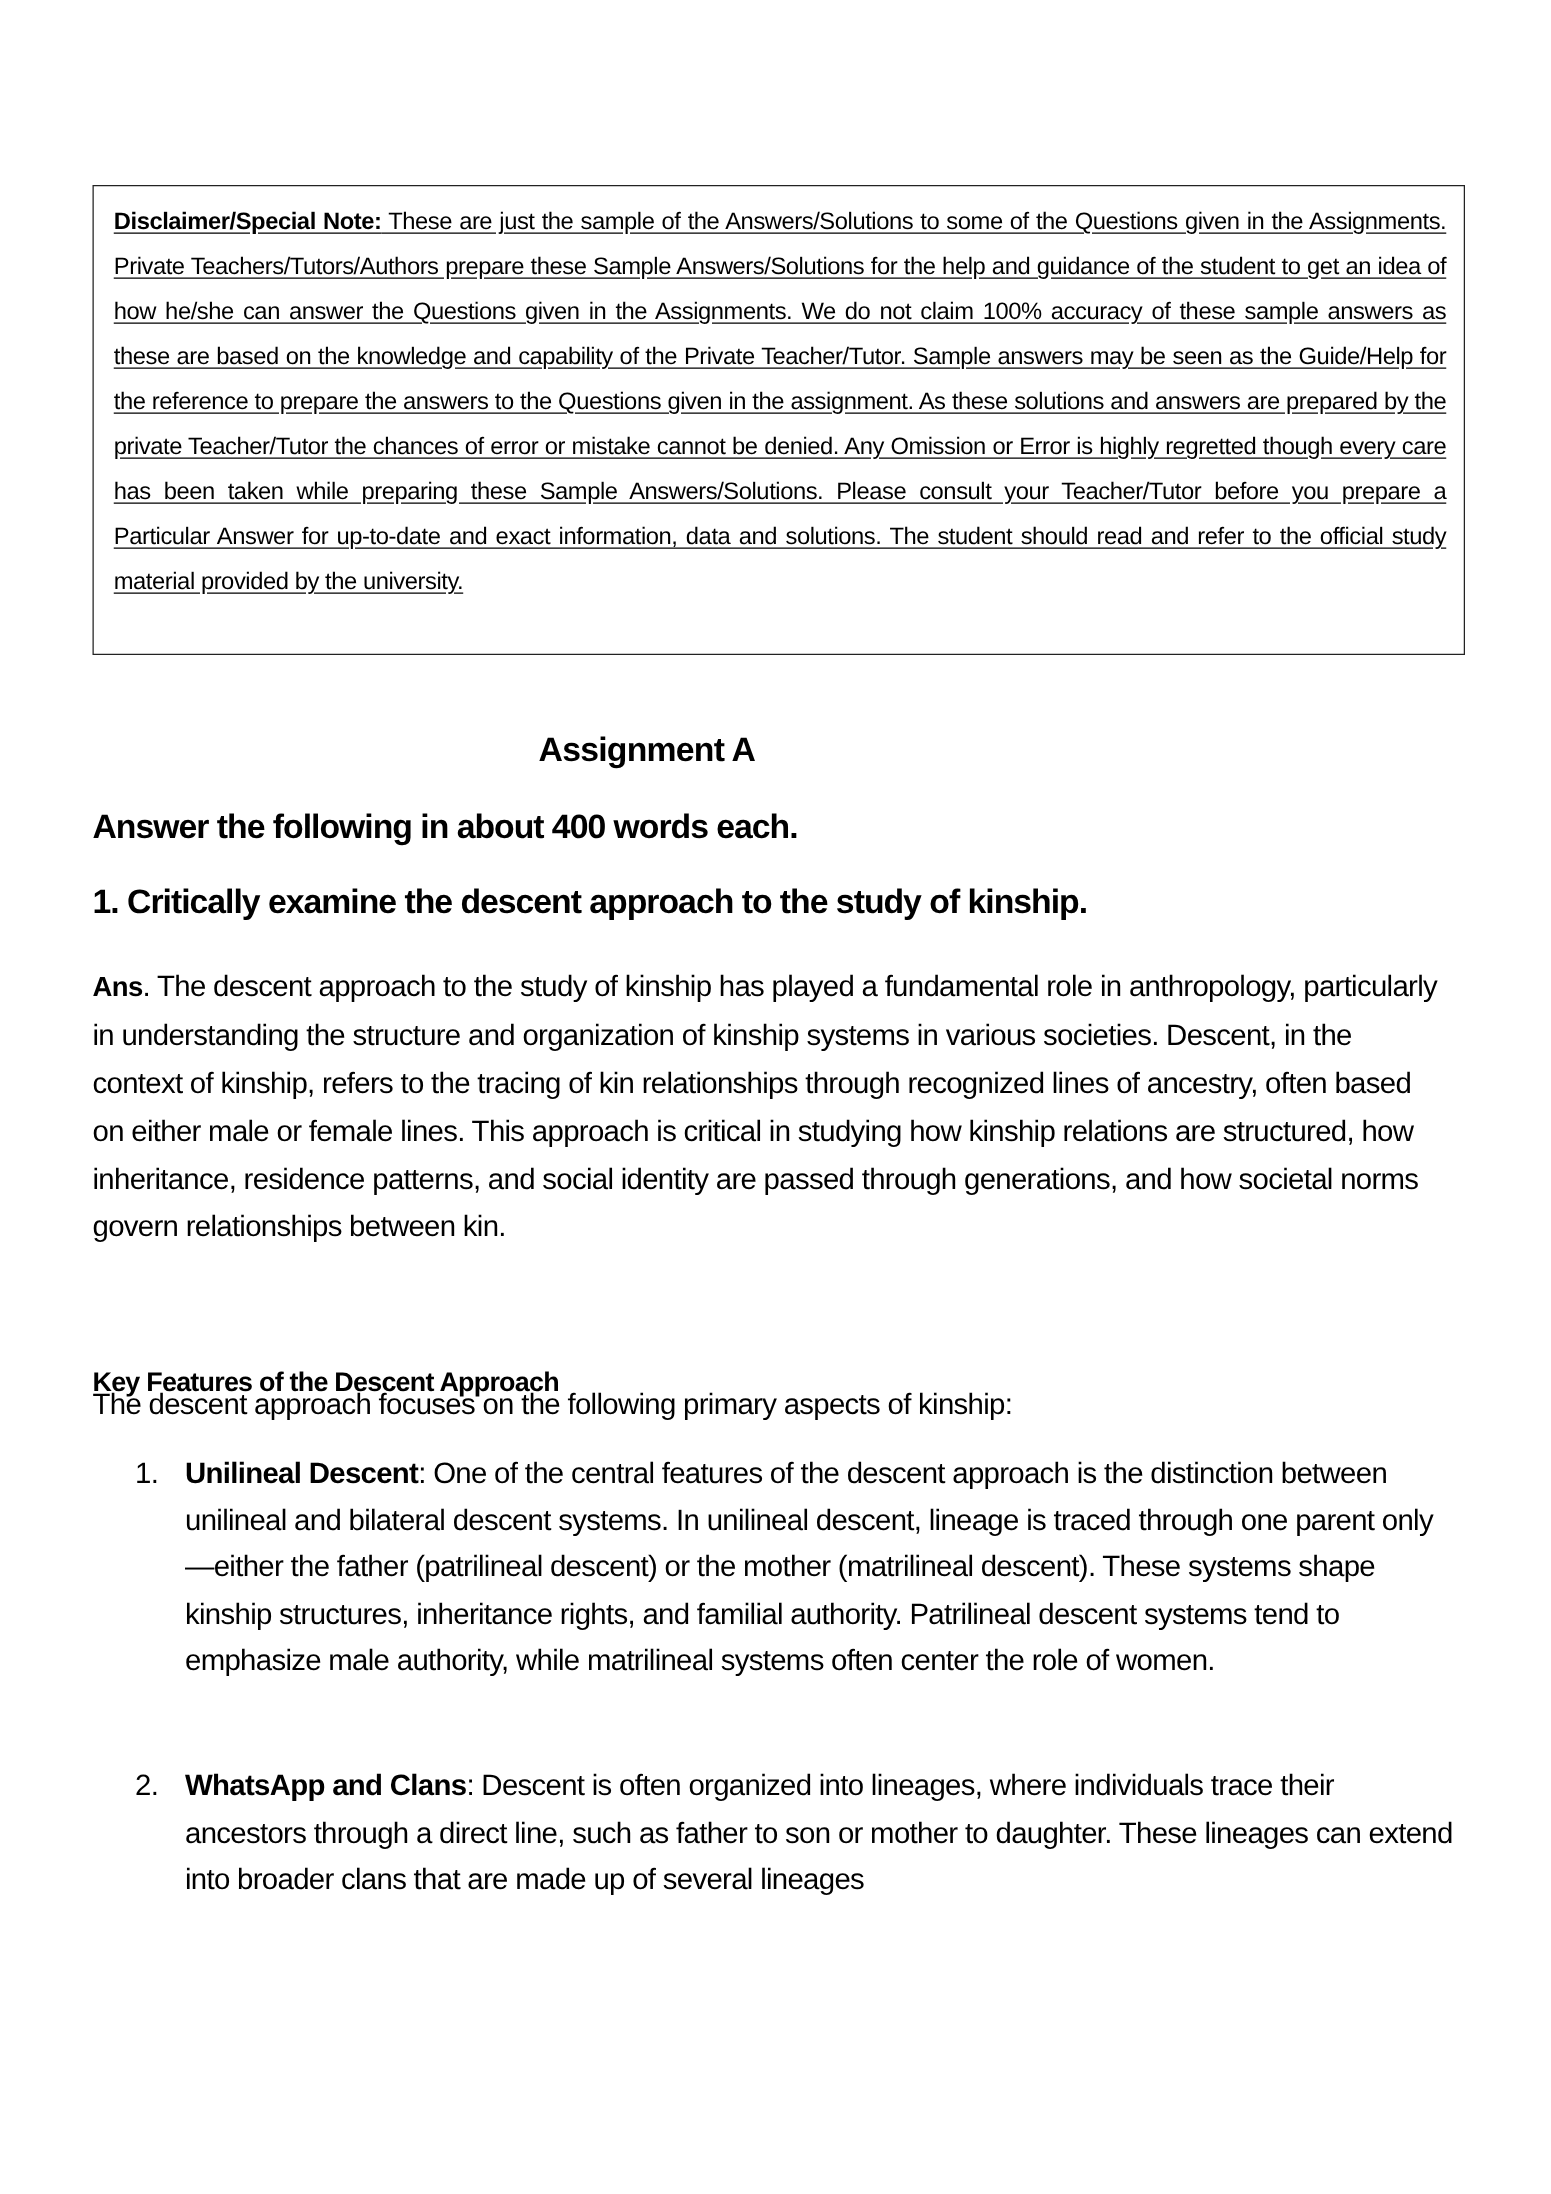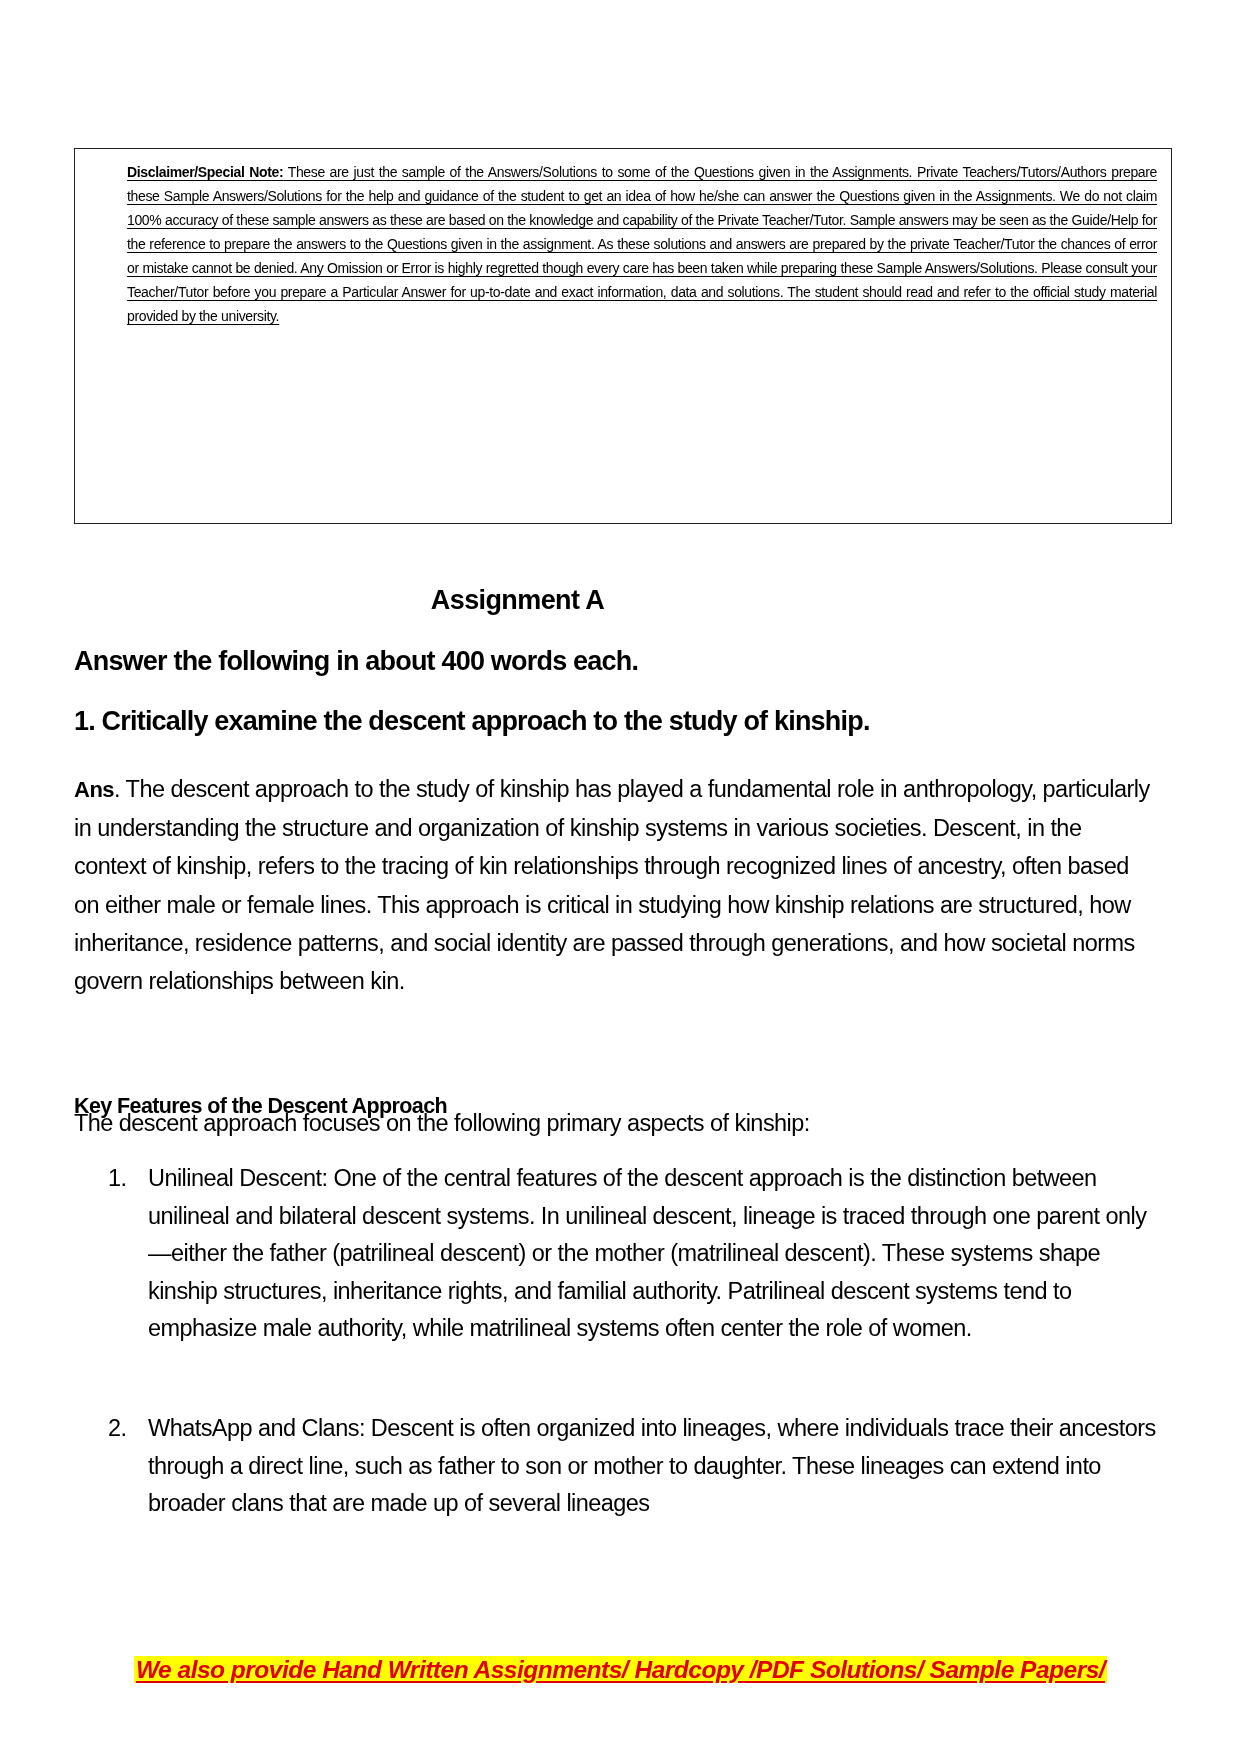--- a/index.html
+++ b/index.html
@@ -4,23 +4,23 @@
 <style>
   html, body { margin: 0; padding: 0; background: #ffffff; }
   body { width: 1241px; height: 1755px; position: relative; overflow: hidden;
          font-family: "Liberation Sans", "DejaVu Sans", sans-serif; color: #000; }
   .disclaimer-box {
     position: absolute; left: 74px; top: 148px; width: 1098px; height: 376px;
     border: 1.6px solid #222; box-sizing: border-box;
     padding: 11px 14px 0 16px;
   }
   .disclaimer-text {
-    font-size: 14px; line-height: 24px; text-align: justify;
+    font-size: 19px; line-height: 36px; text-align: justify;
     text-align-last: left; text-decoration: underline; text-underline-offset: 3px;
-    letter-spacing: -0.35px; word-spacing: 0px; margin-left: 36px;
+    letter-spacing: -0.35px; word-spacing: 0px;
   }
   .disclaimer-text b { font-weight: bold; }
   .assignment-title {
     position: absolute; left: 0; width: 1035px; top: 585px; text-align: center;
     font-weight: bold; font-size: 27px; letter-spacing: -0.6px;
   }
   .instruction {
     position: absolute; left: 74px; top: 646px; font-weight: bold; font-size: 27px;
     letter-spacing: -0.8px;
   }
@@ -38,21 +38,21 @@
     letter-spacing: -0.6px;
   }
   .intro-line {
     position: absolute; left: 74px; top: 1110px; font-size: 23.5px; letter-spacing: -0.55px;
   }
   .feature-list { position: absolute; left: 0; top: 0; margin: 0; padding: 0; list-style: none; }
   .feature-item { position: absolute; left: 108px; width: 1060px; font-size: 23.5px;
                   line-height: 37.6px; letter-spacing: -0.55px; }
   .feature-num { position: absolute; left: 0; top: 0; width: 40px; }
   .feature-body { margin-left: 40px; }
-  .feature-title { font-weight: normal; margin-top: 17px; }
+  .feature-title { font-weight: bold; margin-top: 17px; }
   .promo {
     position: absolute; left: 0; width: 1241px; top: 1653px; text-align: center;
     font-weight: bold; font-style: italic; font-size: 24.5px; line-height: 34px;
     color: #e00000; letter-spacing: -0.5px;
   }
   .promo span {
     background: #ffff00; text-decoration: underline; text-decoration-color: #e00000;
     text-underline-offset: 3px; padding: 0 2px;
   }
 </style>
@@ -77,14 +77,14 @@
     <span class="feature-num">1.</span>
     <div class="feature-body"><span class="feature-title">Unilineal Descent</span><span>: One of the central features of the descent approach is the distinction between unilineal and bilateral descent systems. In unilineal descent, lineage is traced through one parent only—either the father (patrilineal descent) or the mother (matrilineal descent). These systems shape kinship structures, inheritance rights, and familial authority. Patrilineal descent systems tend to emphasize male authority, while matrilineal systems often center the role of women.</span></div>
   </div>
   <div class="feature-item" style="top:1410px;">
     <span class="feature-num">2.</span>
     <div class="feature-body"><span class="feature-title">WhatsApp and Clans</span><span>: Descent is often organized into lineages, where individuals trace their ancestors through a direct line, such as father to son or mother to daughter. These lineages can extend into broader clans that are made up of several lineages</span></div>
   </div>
 </div>
 
 <div class="promo">
-  <span>We also provide Hand Written Assignments/ Hardcopy /PDF Solutions/ Sample Papers/</span><br>
+  <br>
 </div>
 
 </body></html>

